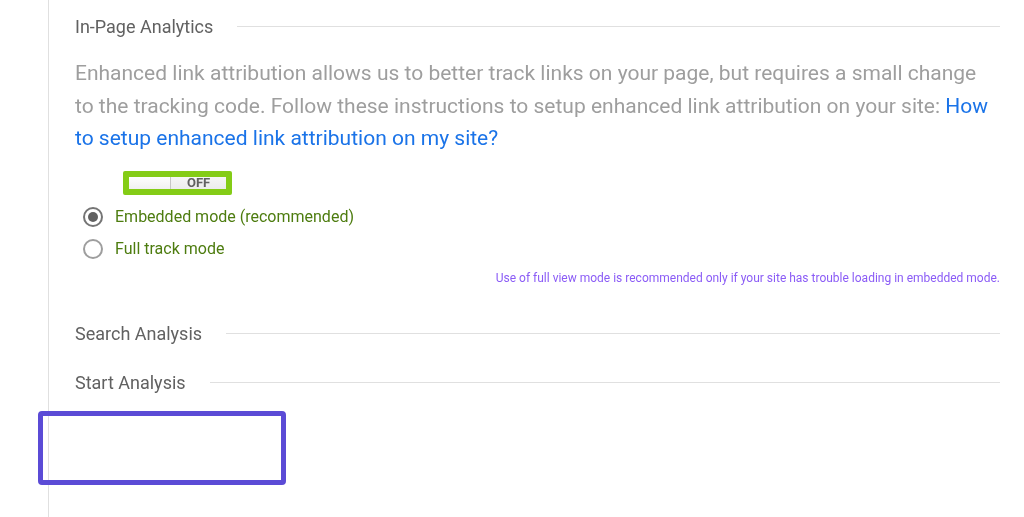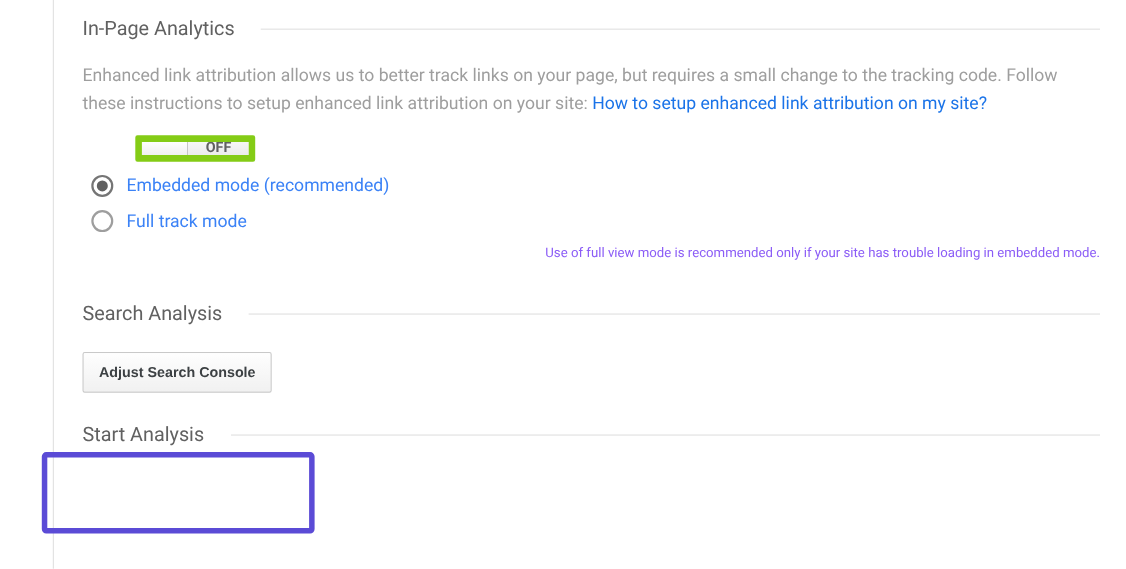--- a/index.html
+++ b/index.html
@@ -44,21 +44,21 @@
       height: 1px;
       background: #e0e0e0;
     }
     .setting-title {
       font-size: 16px;
       font-weight: 700;
       color: #3c4043;
       margin-bottom: 4px;
     }
     .setting-desc {
-      font-size: 16px;
+      font-size: 21px;
       line-height: 1.55;
       color: #9e9e9e;
     }
     .setting-desc a {
       color: #1a73e8;
       text-decoration: none;
     }
     .toggle {
       display: inline-flex;
       margin-top: 16px;
@@ -114,21 +114,21 @@
     .radio-inner {
       width: 10px;
       height: 10px;
       border-radius: 50%;
       background: #616161;
       display: none;
     }
     .radio-outer.selected .radio-inner { display: block; }
     .radio-label {
       font-size: 16px;
-      color: #3b82f6;
+      color: #4d7c0f;
       text-align: right;
     }
     .hint-text {
       font-size: 12px;
       color: #8b5cf6;
       margin-top: 6px;
       text-align: right;
     }
     .btn {
       display: inline-block;
@@ -189,21 +189,20 @@
     </div>
 
     <div class="hint-text">Use of full view mode is recommended only if your site has trouble loading in embedded mode.</div>
   </div>
 
   <div class="sec-search">
     <div class="section-header">
       <div class="section-title">Search Analysis</div>
       <div class="section-rule"></div>
     </div>
-    <button class="btn">Adjust Search Console</button>
   </div>
 
   <div class="sec-user">
     <div class="section-header">
       <div class="section-title">Start Analysis</div>
       <div class="section-rule"></div>
     </div>
   </div>
 
 </div>

